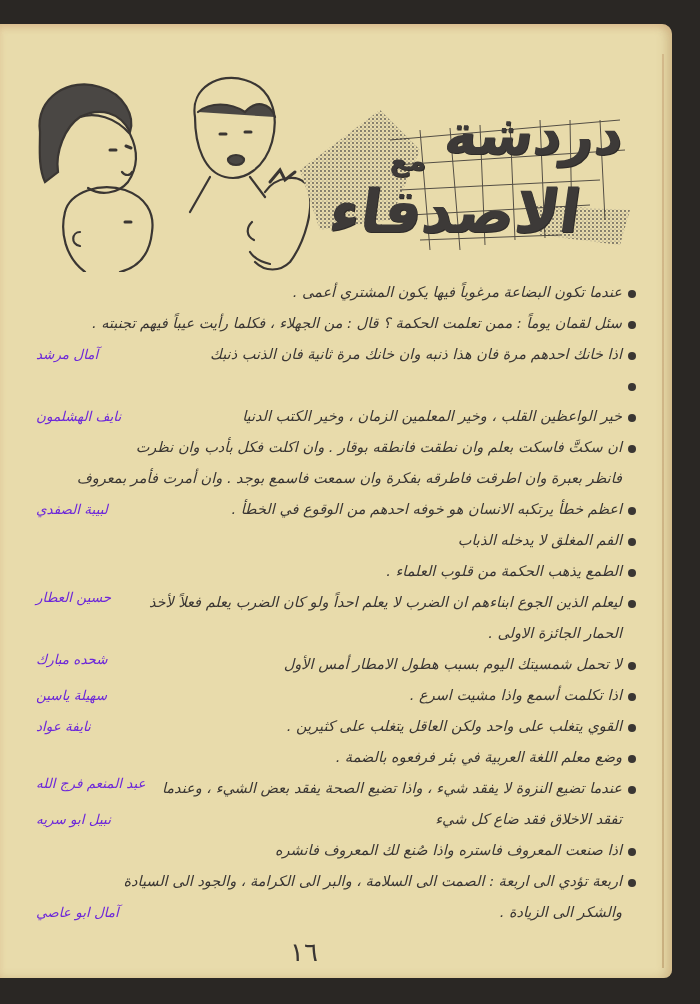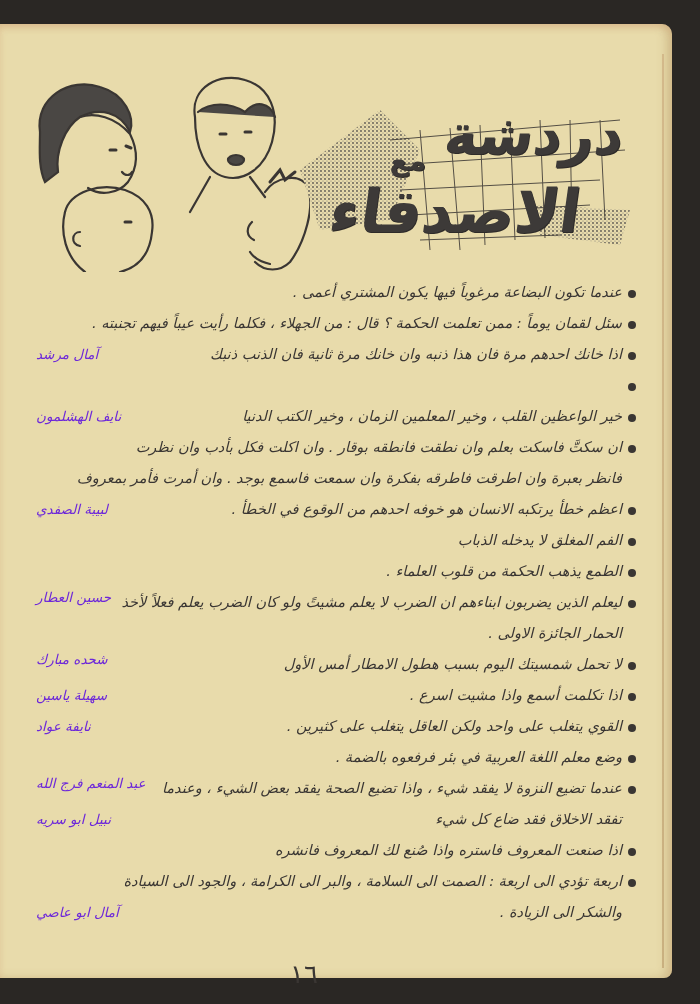--- a/index.html
+++ b/index.html
@@ -51,21 +51,21 @@
     position: absolute; right: 0; top: 12px; width: 8px; height: 8px; border-radius: 50%;
     background: #3a3633;
   }
   .sig {
     position: absolute; left: 0; top: 6px; direction: rtl;
     font-family: "DejaVu Sans", sans-serif; font-size: 13.5px; font-style: italic; color: #6d28d9;
     white-space: nowrap;
   }
   .sig.upper { top: -8px; margin-top: 40px; }
   .page-number {
-    position: absolute; left: 290px; top: 935px; font-size: 26px; color: #3a3633;
+    position: absolute; left: 290px; top: 913px; font-size: 26px; color: #3a3633;
     font-family: "DejaVu Sans", sans-serif; letter-spacing: 2px;
   }
 </style>
 </head>
 <body>
 
 <div class="page">
   <div class="page-edge"></div>
 
   <div class="header">
@@ -167,21 +167,21 @@
     </div>
 
     <div class="row">
       <span class="bullet"></span>
       <span class="text">الطمع يذهب الحكمة من قلوب العلماء .</span>
       <span class="sig upper">حسين العطار</span>
     </div>
 
     <div class="row">
       <span class="bullet"></span>
-      <span class="text">ليعلم الذين يضربون ابناءهم ان الضرب لا يعلم مشيتً ولو كان الضرب يعلم فعلاً لأخذ</span>
+      <span class="text">ليعلم الذين الجوع ابناءهم ان الضرب لا يعلم احداً ولو كان الضرب يعلم فعلاً لأخذ</span>
     </div>
     <div class="row cont">
       <span class="text">الحمار الجائزة الاولى .</span>
       <span class="sig upper">شحده مبارك</span>
     </div>
 
     <div class="row">
       <span class="bullet"></span>
       <span class="text">لا تحمل شمسيتك اليوم بسبب هطول الامطار أمس الأول</span>
     </div>

